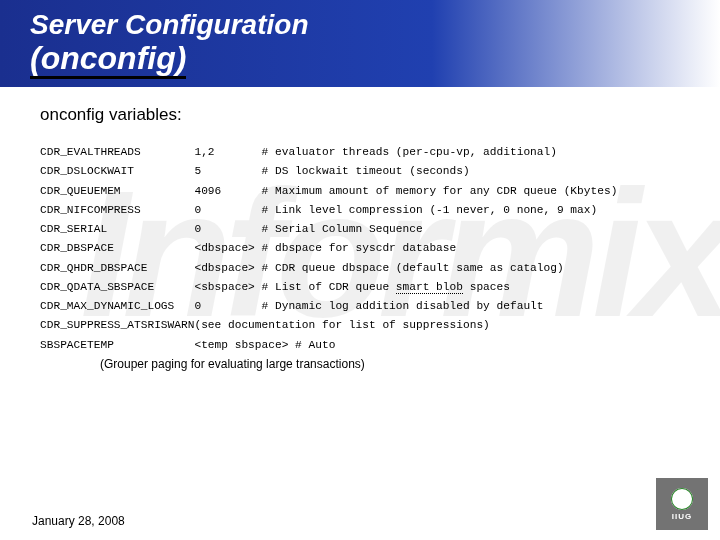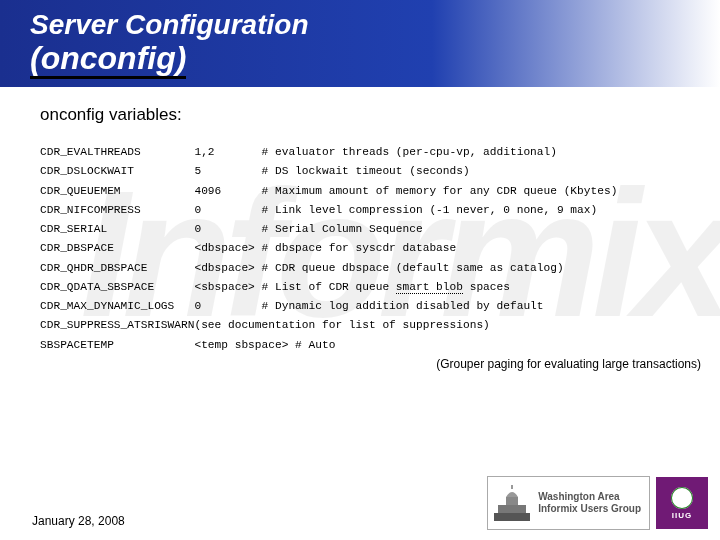--- a/index.html
+++ b/index.html
@@ -71,21 +71,20 @@
     font-size: 11.2px;
     line-height: 1.72;
     color: #000;
     white-space: pre;
   }
   .note {
     font-family: Arial, sans-serif;
     font-size: 12px;
     margin-left: 60px;
     margin-top: 2px;
-    text-align: right;
   }
   .footer {
     position: absolute;
     bottom: 12px;
     left: 32px;
     font-size: 12px;
     font-family: Arial, sans-serif;
     color: #000;
     z-index: 2;
   }
@@ -114,21 +113,21 @@
   .waiug-text {
     font-size: 10px;
     font-weight: bold;
     color: #555;
     line-height: 1.2;
     font-family: Arial, sans-serif;
   }
   .iiug {
     width: 52px;
     height: 52px;
-    background: #701a75;
+    background: #737373;
     display: flex;
     flex-direction: column;
     align-items: center;
     justify-content: center;
     color: #fff;
   }
   .iiug-globe {
     width: 22px;
     height: 22px;
     border-radius: 50%;
@@ -169,30 +168,17 @@
 CDR_MAX_DYNAMIC_LOGS   0         # Dynamic log addition disabled by default
 CDR_SUPPRESS_ATSRISWARN(see documentation for list of suppressions)
 SBSPACETEMP            &lt;temp sbspace&gt; # Auto
 </div>
   <div class="note">(Grouper paging for evaluating large transactions)</div>
 </div>
 
 <div class="footer">January 28, 2008</div>
 
 <div class="logos">
-  <div class="waiug">
-    <svg class="waiug-icon" viewBox="0 0 40 40">
-      <rect x="2" y="30" width="36" height="8" fill="#555"></rect>
-      <rect x="6" y="22" width="28" height="8" fill="#777"></rect>
-      <rect x="14" y="14" width="12" height="8" fill="#888"></rect>
-      <path d="M14 14 Q20 4 26 14 Z" fill="#999"></path>
-      <rect x="19" y="2" width="2" height="4" fill="#999"></rect>
-    </svg>
-    <div class="waiug-text">
-      <div>Washington Area</div>
-      <div>Informix Users Group</div>
-    </div>
-  </div>
   <div class="iiug">
     <div class="iiug-globe"></div>
     <div class="iiug-label">IIUG</div>
   </div>
 </div>
 
 </body></html>

